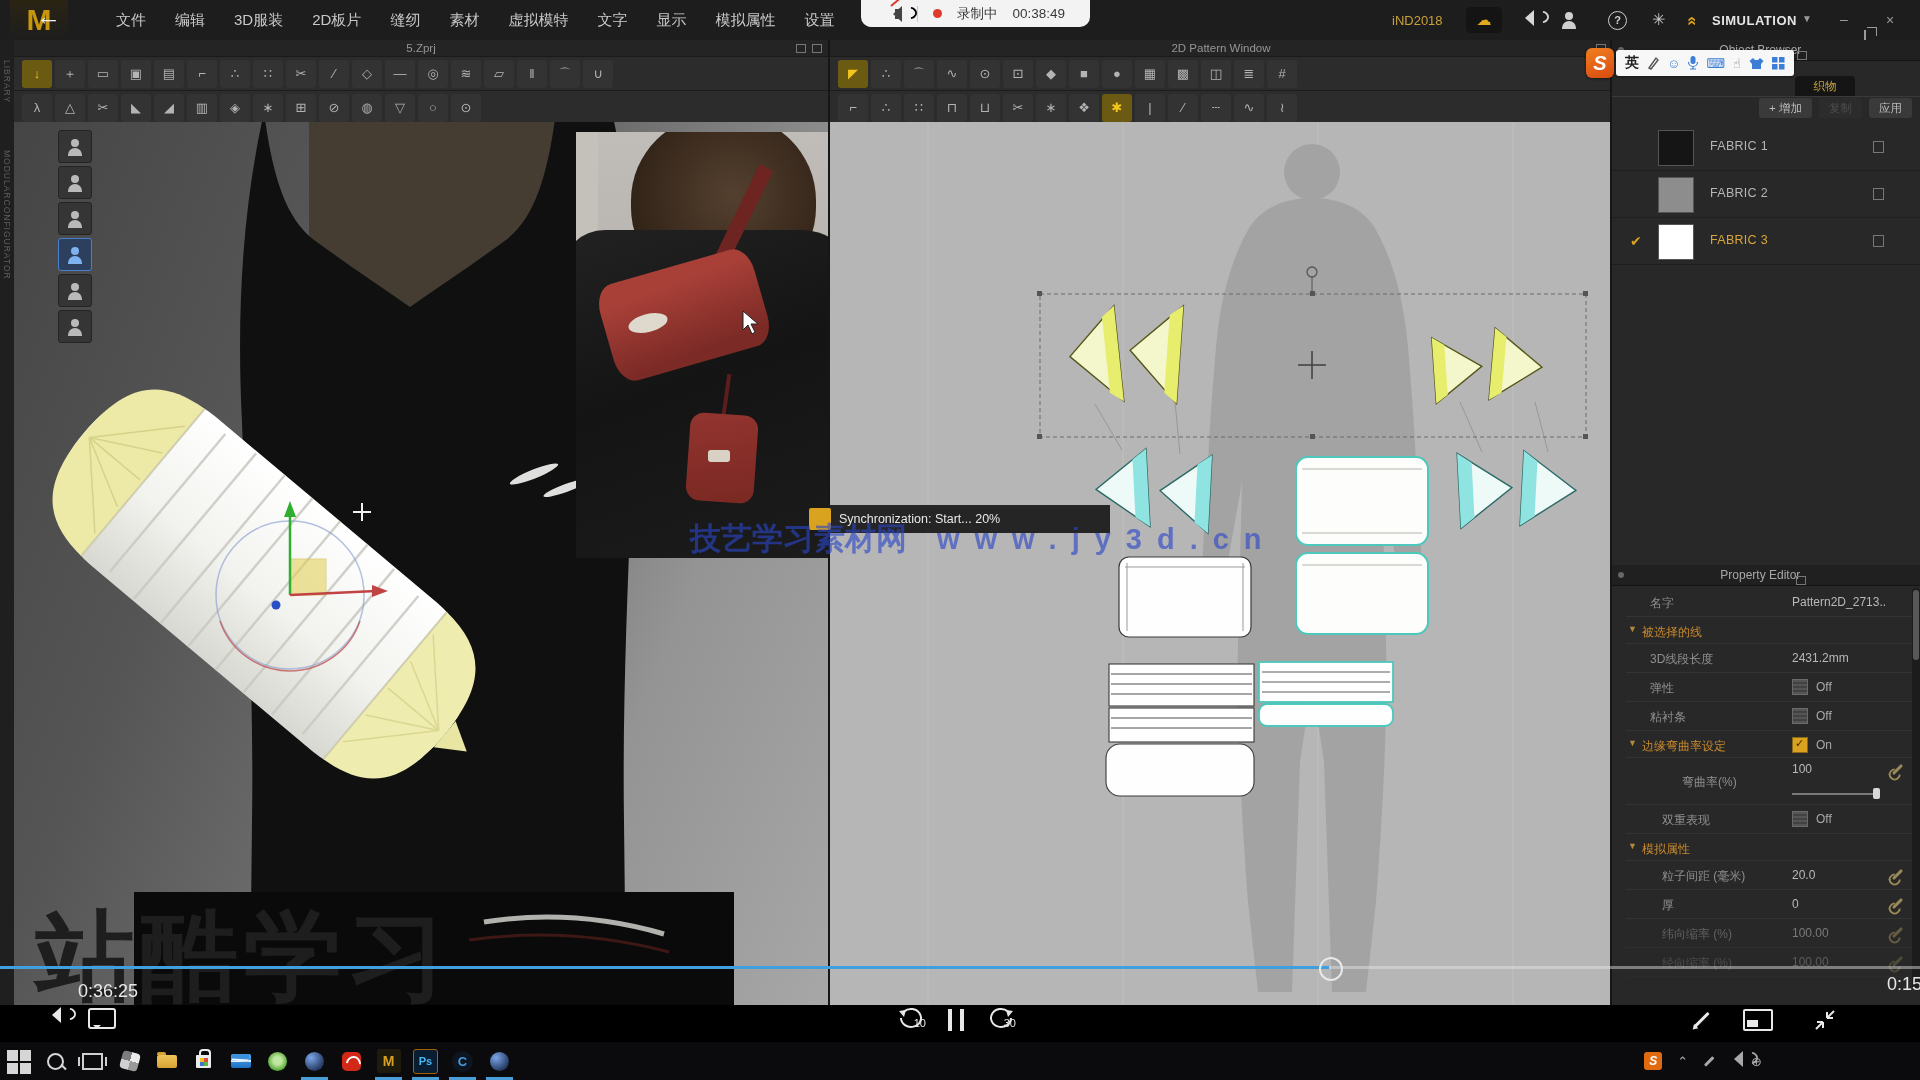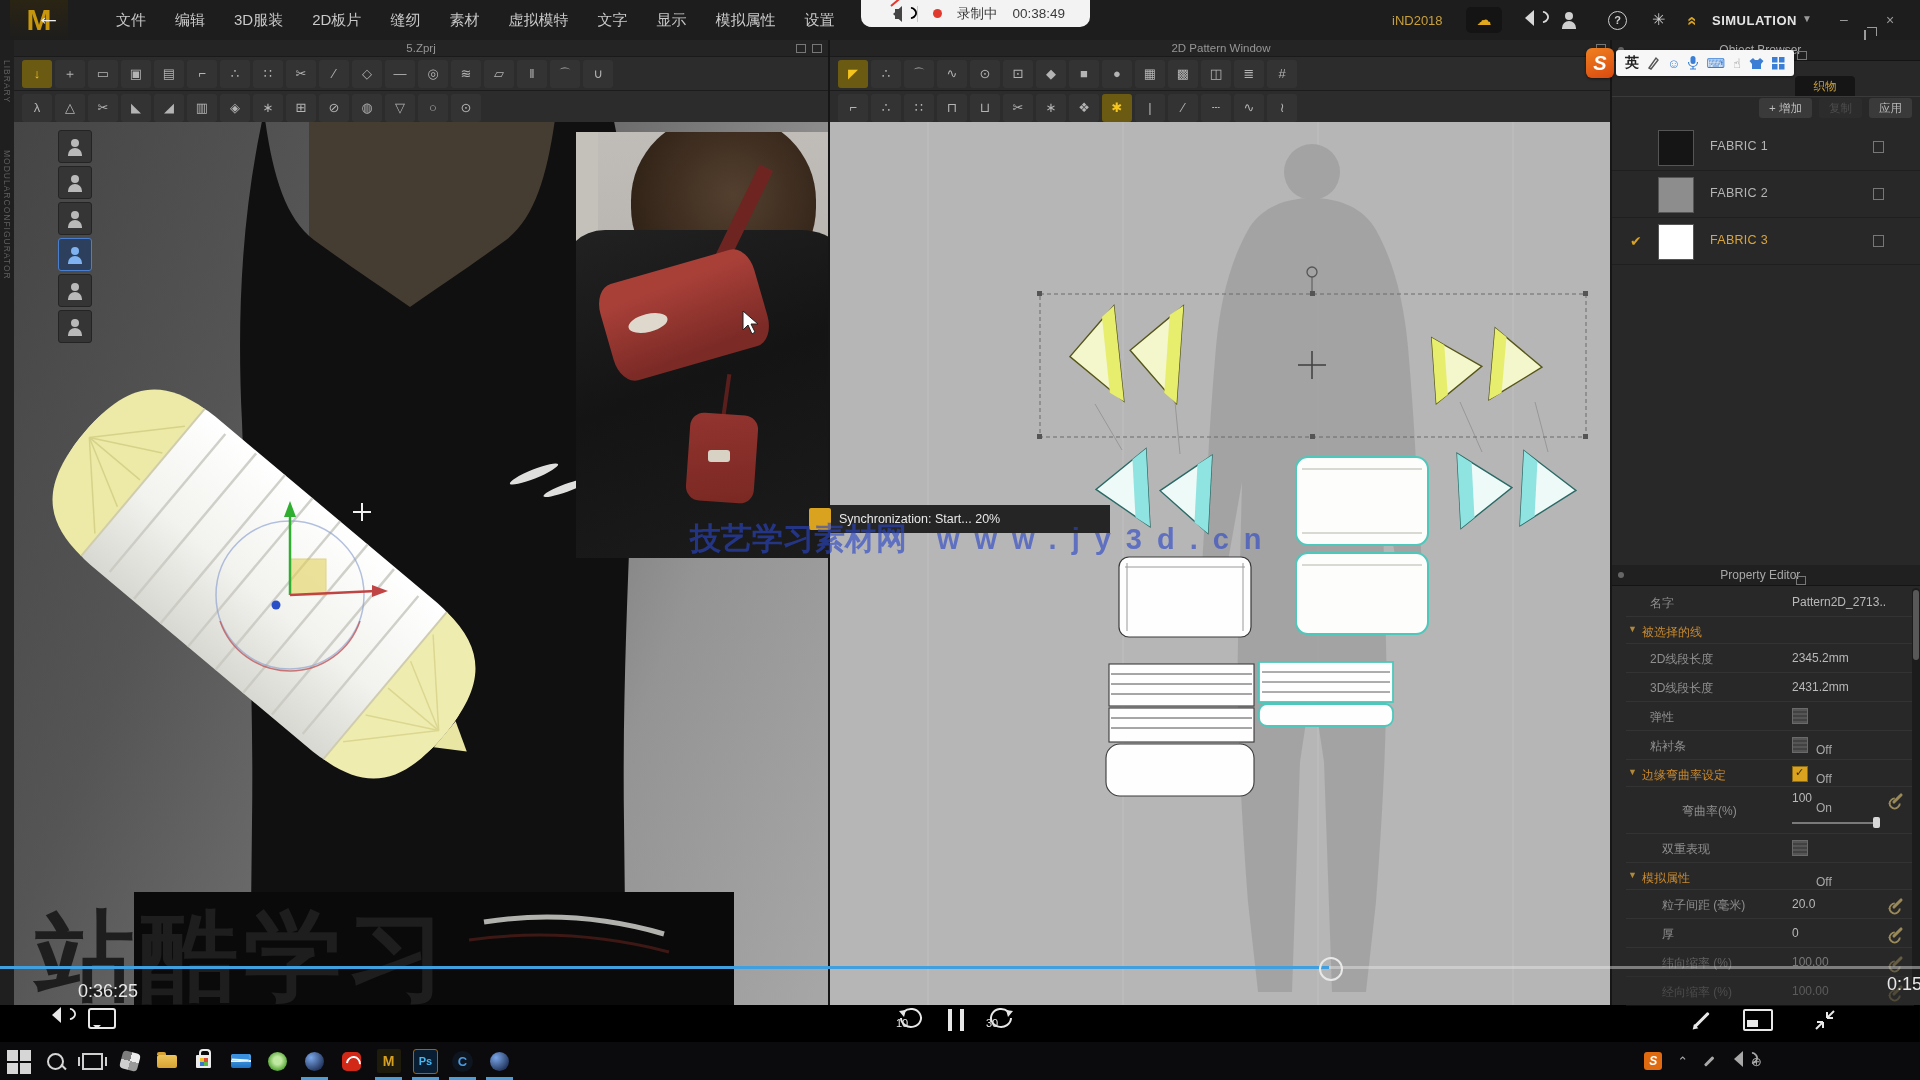--- a/index.html
+++ b/index.html
@@ -73,21 +73,21 @@
   .fbox{position:absolute;right:38px;top:17px;width:9px;height:10px;border:1px solid #777;}
   
   .pedit{position:absolute;left:0;top:525px;width:100%;}
   .phdot{position:absolute;left:6px;top:7px;width:6px;height:6px;border-radius:50%;background:#666;}
   .prows{padding:2px 8px 0 14px;}
   .prow{position:relative;height:28px;border-bottom:1px solid #333;}
   .caret{display:none;position:absolute;left:2px;top:7px;color:#b08a3a;font-size:9px;}
   .plabel{position:absolute;left:24px;top:7px;color:#8f8f8f;font-size:12px;}
   .pval{position:absolute;left:166px;top:7px;color:#b9b9b9;font-size:12px;}
   .pcheck{display:none;position:absolute;left:166px;top:6px;width:14px;height:14px;background:#4a4a4a;border:1px solid #6a6a6a;background-image:repeating-linear-gradient(0deg,#555 0 2px,#424242 2px 4px);}
-  .ponoff{display:none;position:absolute;left:190px;top:7px;color:#a8a8a8;font-size:12px;margin-top:34px;}
+  .ponoff{display:none;position:absolute;left:190px;top:7px;color:#a8a8a8;font-size:12px;}
   .wrench{display:none;position:absolute;right:10px;top:12px;width:13px;height:3px;background:#9a8a5a;transform:rotate(-45deg);border-radius:2px;}
   .wrench::before{content:'';position:absolute;left:-5px;top:-3px;width:8px;height:8px;border:2px solid #9a8a5a;border-radius:50%;border-right-color:transparent;}
   .slider{display:none;position:absolute;left:166px;right:34px;top:32px;height:8px;}
   .slider .track{position:absolute;left:0;right:0;top:3px;height:2px;background:#7a7a7a;}
   .slider .thumb{position:absolute;right:0;top:-2px;width:7px;height:11px;background:#d8d8d8;border-radius:2px;}
   .r-sec,.r-secon{height:26px;}
   .r-sec .caret,.r-secon .caret{display:block;}
   .r-sec .plabel,.r-secon .plabel{left:16px;color:#c8892e;font-size:12px;}
   .r-off .pcheck,.r-off .ponoff{display:block;}
   .r-secon .pcheck{display:block;background:var(--accent_gold);border-color:#8a6a14;background-image:none;}
@@ -126,21 +126,21 @@
   .prog-rest{position:absolute;top:0;height:3px;right:0;background:rgba(230,230,230,.45);}
   .prog-handle{position:absolute;top:-9px;width:20px;height:20px;border:2.5px solid #e8e8e8;border-radius:50%;background:transparent;}
   .ptime{position:absolute;color:#e8e8e8;font-size:18px;z-index:21;margin-left:42px;}
   .ctrl{position:absolute;color:#e8e8e8;z-index:21;display:flex;align-items:center;}
   .capicon{width:24px;height:17px;border:2px solid #e8e8e8;border-radius:3px;position:relative;}
   .capicon::after{content:'';position:absolute;left:3px;bottom:-6px;border:4px solid transparent;border-top-color:#e8e8e8;}
   .pausebars{display:flex;gap:8px;}
   .pausebars b{width:4px;height:22px;background:#e8e8e8;}
   .skip{position:relative;width:30px;height:28px;}
   .skip svg{position:absolute;left:0;top:0;}
-  .skip span{position:absolute;left:0;right:0;top:11px;text-align:left;font-size:11px;color:#e8e8e8;}
+  .skip span{position:absolute;left:0;right:0;top:11px;text-align:right;font-size:11px;color:#e8e8e8;}
   .pencil{width:3px;height:20px;background:#e8e8e8;transform:rotate(45deg);position:relative;border-radius:1px;}
   .pencil::after{content:'';position:absolute;left:-1px;bottom:-6px;border:3px solid transparent;border-top:5px solid #e8e8e8;}
   .pip{width:26px;height:18px;border:2px solid #e8e8e8;border-radius:2px;position:relative;}
   .pip::after{content:'';position:absolute;left:2px;bottom:2px;width:11px;height:7px;background:#e8e8e8;}
   
   .taskbar{position:absolute;left:0;top:1042px;width:1920px;height:38px;background:#0b0b0d;z-index:25;display:flex;align-items:stretch;}
   .tbtn{width:37px;display:flex;align-items:center;justify-content:center;position:relative;}
   .tbtn.run::after{content:'';position:absolute;left:5px;bottom:0;width:27px;height:3px;background:#4a9fd8;}
   .tico{position:relative;display:flex;align-items:center;justify-content:center;font-size:12px;color:#ddd;}
   .i-start{width:11px;height:11px;background:#d6d6d6;box-shadow:13px 0 #d6d6d6,0 13px #d6d6d6,13px 13px #d6d6d6;margin:-6px 6px 6px -6px;}
@@ -709,26 +709,20 @@
             <span class="pval">Pattern2D_2713..</span>
 
           </div>
 
           <div class="prow r-sec">
             <span class="caret">▼</span>
             <span class="plabel">被选择的线</span>
 
           </div>
 
-          <div class="prow r-plain">
-
-            <span class="plabel">2D线段长度</span>
-            <span class="pval">2345.2mm</span>
-
-          </div>
 
           <div class="prow r-plain">
 
             <span class="plabel">3D线段长度</span>
             <span class="pval">2431.2mm</span>
 
           </div>
 
           <div class="prow r-off">
 

